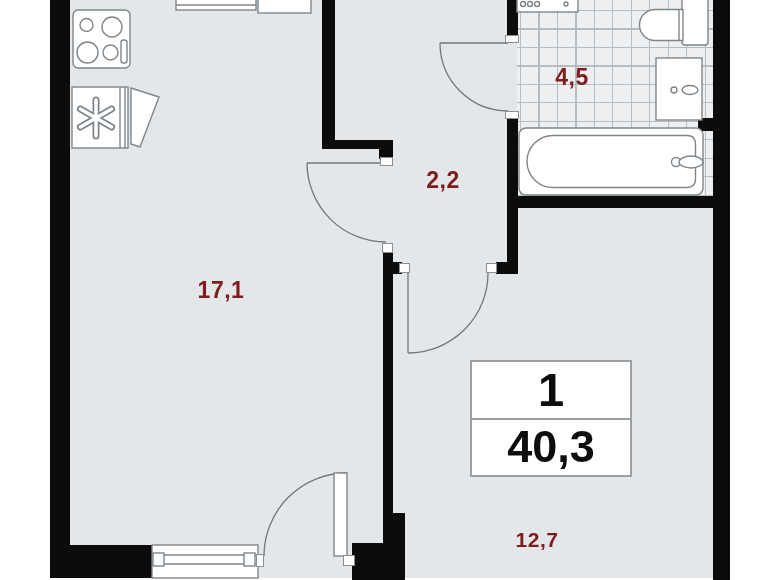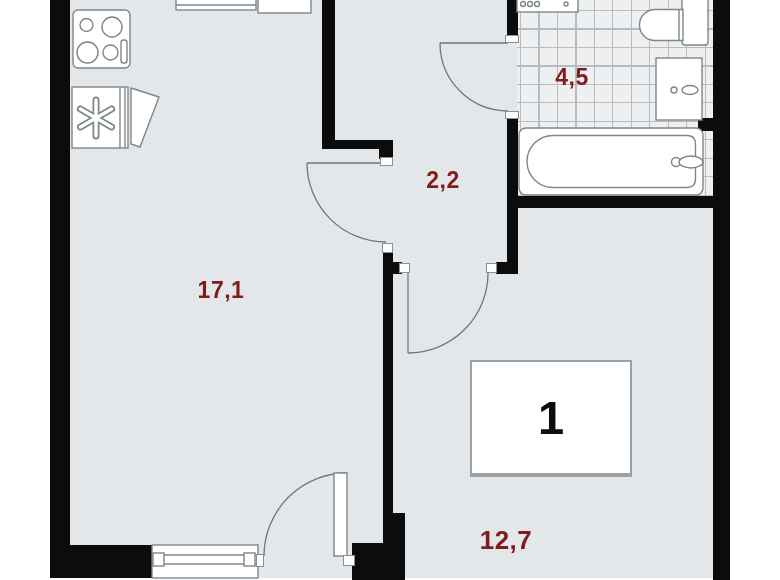--- a/index.html
+++ b/index.html
@@ -119,19 +119,20 @@
   <div class="jamb" style="left:399px;top:263px;width:11px;height:10px"></div>
   <div class="jamb" style="left:486px;top:263px;width:11px;height:10px"></div>
   <div class="jamb" style="left:505px;top:35px;width:14px;height:8px"></div>
   <div class="jamb" style="left:505px;top:111px;width:14px;height:8px"></div>
   <div class="jamb" style="left:343px;top:555px;width:12px;height:11px"></div>
   <div class="jamb" style="left:256px;top:554px;width:8px;height:13px"></div>
 
   <div class="arealabel" style="left:221px;top:290px">17,1</div>
   <div class="arealabel" style="left:443px;top:180px">2,2</div>
   <div class="arealabel" style="left:572px;top:77px">4,5</div>
-  <div class="arealabel" style="left:506px;top:540px;font-size:26px">12,7</div>
+  <div class="arealabel" style="left:537px;top:540px;font-size:21px">12,7</div>
 
   <div class="infobox">
     <div class="row top">1</div>
+    <div class="row bottom">40,3</div>
   </div>
 
 </div>
 
 </body></html>

